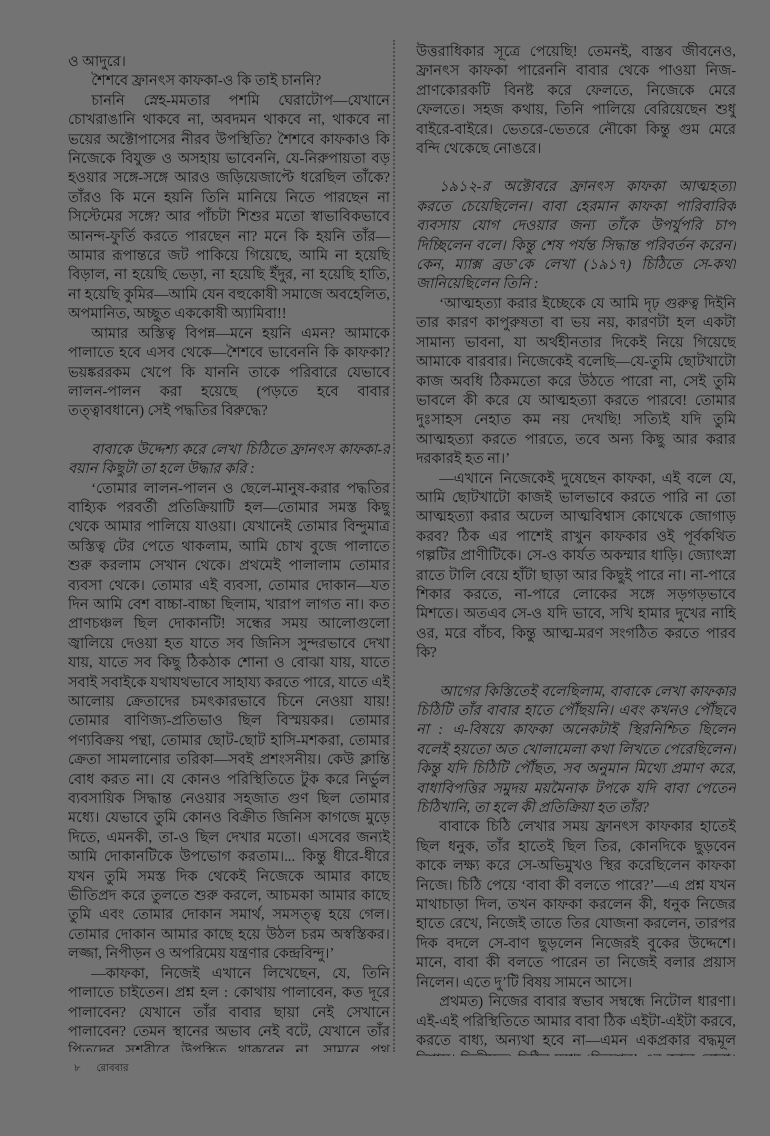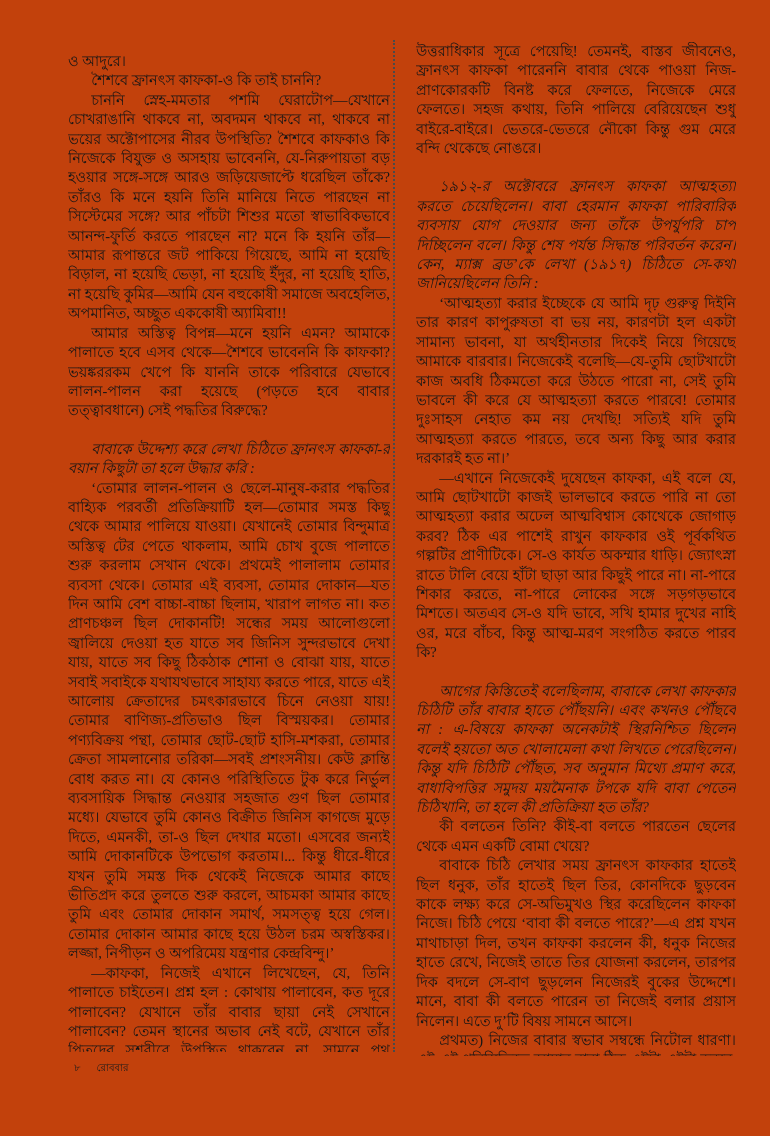--- a/index.html
+++ b/index.html
@@ -4,21 +4,21 @@
 <style>
   html, body {
     margin: 0;
     padding: 0;
     background: #ffffff;
   }
   .page {
     position: relative;
     width: 770px;
     height: 1136px;
-    background: #c2410c;
+    background: #737373;
     overflow: hidden;
     font-family: "Liberation Serif", "DejaVu Serif", serif;
     color: #161616;
   }
   .column {
     position: absolute;
     font-size: 14.5px;
     line-height: 19.4px;
     text-align: justify;
     overflow: hidden;
@@ -66,21 +66,20 @@
   </div>
 
   <div class="divider"></div>
 
   <div class="column column-right">
     <p class="noindent">উত্তরাধিকার সূত্রে পেয়েছি! তেমনই, বাস্তব জীবনেও, ফ্রানৎস কাফকা পারেননি বাবার থেকে পাওয়া নিজ-প্রাণকোরকটি বিনষ্ট করে ফেলতে, নিজেকে মেরে ফেলতে। সহজ কথায়, তিনি পালিয়ে বেরিয়েছেন শুধু বাইরে-বাইরে। ভেতরে-ভেতরে নৌকো কিন্তু গুম মেরে বন্দি থেকেছে নোঙরে।</p>
     <p class="indent section-gap">১৯১২-র অক্টোবরে ফ্রানৎস কাফকা আত্মহত্যা করতে চেয়েছিলেন। বাবা হেরমান কাফকা পারিবারিক ব্যবসায় যোগ দেওয়ার জন্য তাঁকে উপর্যুপরি চাপ দিচ্ছিলেন বলে। কিন্তু শেষ পর্যন্ত সিদ্ধান্ত পরিবর্তন করেন। কেন, ম্যাক্স ব্রড’কে লেখা (১৯১৭) চিঠিতে সে-কথা জানিয়েছিলেন তিনি :</p>
     <p class="indent">‘আত্মহত্যা করার ইচ্ছেকে যে আমি দৃঢ় গুরুত্ব দিইনি তার কারণ কাপুরুষতা বা ভয় নয়, কারণটা হল একটা সামান্য ভাবনা, যা অর্থহীনতার দিকেই নিয়ে গিয়েছে আমাকে বারবার। নিজেকেই বলেছি—যে-তুমি ছোটখাটো কাজ অবধি ঠিকমতো করে উঠতে পারো না, সেই তুমি ভাবলে কী করে যে আত্মহত্যা করতে পারবে! তোমার দুঃসাহস নেহাত কম নয় দেখছি! সত্যিই যদি তুমি আত্মহত্যা করতে পারতে, তবে অন্য কিছু আর করার দরকারই হত না।’</p>
     <p class="indent">—এখানে নিজেকেই দুষেছেন কাফকা, এই বলে যে, আমি ছোটখাটো কাজই ভালভাবে করতে পারি না তো আত্মহত্যা করার অঢেল আত্মবিশ্বাস কোথেকে জোগাড় করব? ঠিক এর পাশেই রাখুন কাফকার ওই পূর্বকথিত গল্পটির প্রাণীটিকে। সে-ও কার্যত অকম্মার ধাড়ি। জ্যোৎস্না রাতে টালি বেয়ে হাঁটা ছাড়া আর কিছুই পারে না। না-পারে শিকার করতে, না-পারে লোকের সঙ্গে সড়গড়ভাবে মিশতে। অতএব সে-ও যদি ভাবে, সখি হামার দুখের নাহি ওর, মরে বাঁচব, কিন্তু আত্ম-মরণ সংগঠিত করতে পারব কি?</p>
     <p class="indent section-gap">আগের কিস্তিতেই বলেছিলাম, বাবাকে লেখা কাফকার চিঠিটি তাঁর বাবার হাতে পৌঁছয়নি। এবং কখনও পৌঁছবে না : এ-বিষয়ে কাফকা অনেকটাই স্থিরনিশ্চিত ছিলেন বলেই হয়তো অত খোলামেলা কথা লিখতে পেরেছিলেন। কিন্তু যদি চিঠিটি পৌঁছত, সব অনুমান মিথ্যে প্রমাণ করে, বাধাবিপত্তির সমুদয় ময়মৈনাক টপকে যদি বাবা পেতেন চিঠিখানি, তা হলে কী প্রতিক্রিয়া হত তাঁর?</p>
-    <p class="indent">কী বলতেন তিনি? কীই-বা বলতে পারতেন ছেলের থেকে এমন একটি বোমা খেয়ে?</p>
     <p class="indent">বাবাকে চিঠি লেখার সময় ফ্রানৎস কাফকার হাতেই ছিল ধনুক, তাঁর হাতেই ছিল তির, কোনদিকে ছুড়বেন কাকে লক্ষ্য করে সে-অভিমুখও স্থির করেছিলেন কাফকা নিজে। চিঠি পেয়ে ‘বাবা কী বলতে পারে?’—এ প্রশ্ন যখন মাথাচাড়া দিল, তখন কাফকা করলেন কী, ধনুক নিজের হাতে রেখে, নিজেই তাতে তির যোজনা করলেন, তারপর দিক বদলে সে-বাণ ছুড়লেন নিজেরই বুকের উদ্দেশে। মানে, বাবা কী বলতে পারেন তা নিজেই বলার প্রয়াস নিলেন। এতে দু’টি বিষয় সামনে আসে।</p>
     <p class="indent">প্রথমত) নিজের বাবার স্বভাব সম্বন্ধে নিটোল ধারণা। এই-এই পরিস্থিতিতে আমার বাবা ঠিক এইটা-এইটা করবে, করতে বাধ্য, অন্যথা হবে না—এমন একপ্রকার বদ্ধমূল বিশ্বাস। দ্বিতীয়ত) চিঠির মধ্যে ‘ফিকশন’-এর জাল বোনা। ‘সাবজেক্ট’ ও ‘অবজেক্ট’-কে গুলিয়ে দেওয়া। চিঠি পেলে কী উত্তর নির্মিত হতে পারে, এ ভেবে কি কেউ চিঠি লেখে, না কি লেখার সময় নিজেই উত্তরগুলো জোগান দেওয়ার চেষ্টা করে? কাফকা কিন্তু এই অসম্ভব আলপথে হেঁটেছিলেন। বাবাকে করা প্রশ্নের উত্তর বাবার জবানিতে নিজেই বসিয়েছিলেন।</p>
 
   </div>
 
   <div class="footer">
     <span class="page-number">৮</span><span>রোববার</span>
   </div>
 
 </div>

